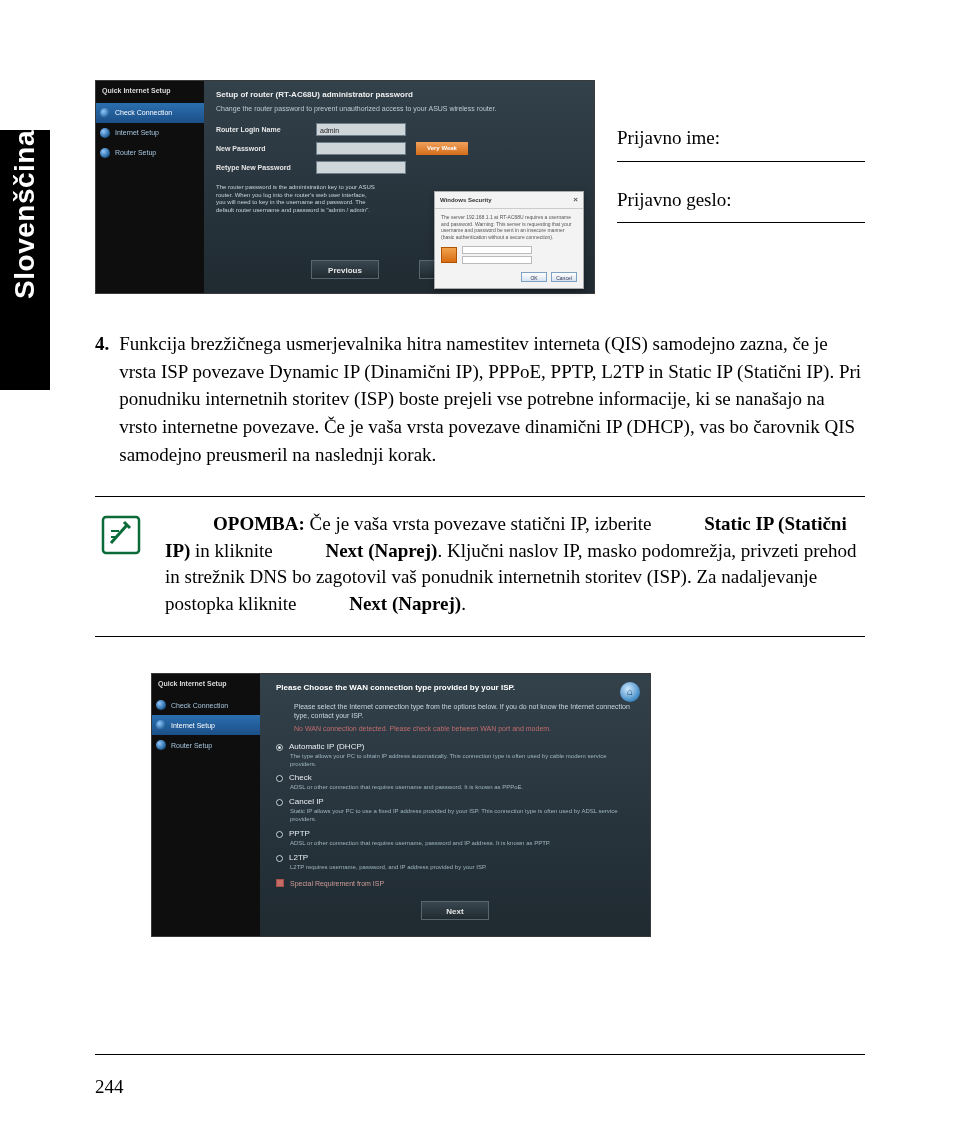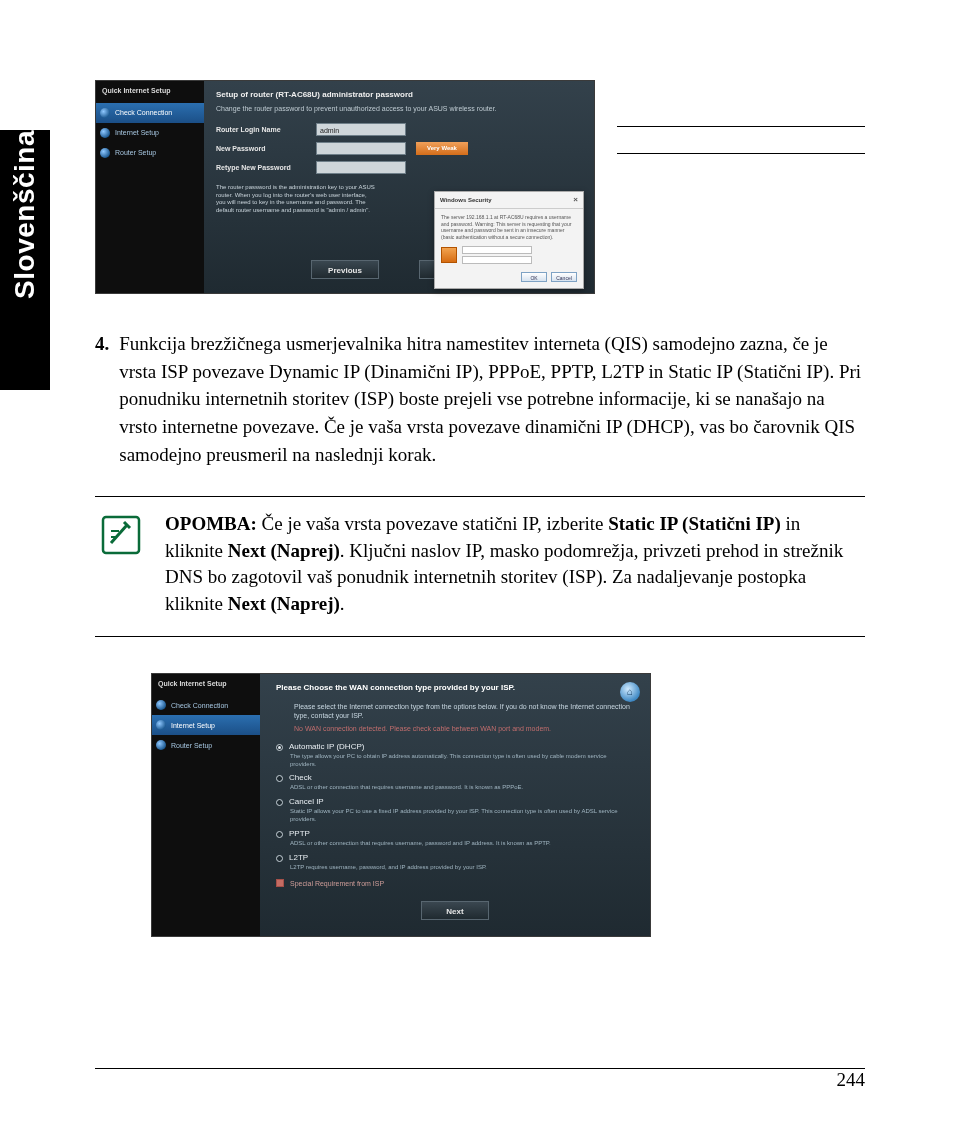--- a/index.html
+++ b/index.html
@@ -37,35 +37,35 @@
   .nav-btn { width: 68px; height: 19px; background: linear-gradient(#3a4750,#202a30); border: 1px solid #586670; color: #e6e6e6; font: 700 8px/19px Arial; text-align: center; cursor: pointer; }
   .labels-col { flex: 1; padding-top: 46px; }
   .fill-label { font: 400 19px/1.3 Georgia, serif; margin-bottom: 10px; }
   .fill-line { border-bottom: 1.5px solid #000; height: 0; margin-bottom: 26px; }
   .step { display: flex; gap: 10px; font: 400 19px/1.45 Georgia, serif; margin-bottom: 28px; }
   .step-num { font-weight: 700; }
   .step-body b { font-weight: 400; }
   .note-row { display: flex; gap: 20px; border-top: 1px solid #000; border-bottom: 1px solid #000; padding: 14px 2px 18px; margin: 0 0 36px 0; }
   .note-icon { width: 48px; flex: 0 0 auto; }
   .note-text { flex: 1; font: 400 19px/1.4 Georgia, serif; }
-  .note-text b { font-weight: 700; }
+  .note-text b { font-weight: 700; margin-left: 48px; }
   .shot2 { width: 500px; margin-left: 56px; background: #000; border: 1px solid #3a3a3a; display: flex; }
   .shot2 .shot-main { background: linear-gradient(#33414b,#1f2a31) !important; }
   .home-icon { position: absolute; right: 10px; top: 8px; width: 20px; height: 20px; border-radius: 50%; background: radial-gradient(circle at 40% 35%, #cfeaff, #3f89c4 70%); display: flex; align-items: center; justify-content: center; font: 700 10px/1 Arial; color: #1a4064; }
   .choice-head { font: 700 8px/1 Arial; color: #fff; margin-bottom: 10px; }
   .choice-intro { font: 400 7px/1.3 Arial; color: #c7d6e0; margin-bottom: 4px; padding-left: 18px; }
   .choice-warn { font: 400 7px/1.3 Arial; color: #c06d6d; margin-bottom: 10px; padding-left: 18px; }
   .opt { display: flex; align-items: flex-start; gap: 6px; margin: 6px 0 2px; font: 400 8px/1 Arial; color: #e8eef2; text-align: center; }
   .radio { width: 7px; height: 7px; border-radius: 50%; border: 1px solid #c8d2d9; background: #1e2a31; margin-top: 1px; flex: 0 0 auto; }
   .radio.sel::after { content: ""; display: block; width: 3px; height: 3px; border-radius: 50%; background: #e6eef3; margin: 1px auto 0; }
   .opt-desc { font: 400 6px/1.3 Arial; color: #9fb4c0; margin: 2px 0 4px 14px; }
   .check { width: 8px; height: 8px; border: 1px solid #a55049; background: #c46c63; margin-right: 6px; flex: 0 0 auto; }
   .special { display: flex; align-items: center; font: 400 7px/1 Arial; color: #cd9c98; margin: 8px 0 0 0; }
   .next-row { display: flex; justify-content: center; margin-top: 14px; }
-  .page-num { position: absolute; left: 95px; bottom: 51px; font: 400 19px/1 Georgia, serif; border-top: 1px solid #000; width: 770px; padding-top: 1px; text-align: right; }
+  .page-num { position: absolute; left: 95px; bottom: 44px; font: 400 19px/1 Georgia, serif; border-top: 1px solid #000; width: 770px; padding-top: 22px; }
 </style>
 </head>
 <body>
 
 <div class="page">
   <div class="side-tab">
       <span>Slovenščina</span>
     </div>
 
   <div class="content">
@@ -127,21 +127,23 @@
           </div>
 
           <div class="nav-btns">
             <div class="nav-btn">Previous</div>
             <div class="nav-btn">Next</div>
           </div>
         </div>
       </div>
 
       <div class="labels-col">
+        <div class="fill-label">Prijavno ime:</div>
         <div class="fill-line"></div>
+        <div class="fill-label">Prijavno geslo:</div>
         <div class="fill-line"></div>
       </div>
     </div>
 
     <div class="step">
       <div class="step-num">4.</div>
       <div class="step-body">
         <span>Funkcija brezžičnega usmerjevalnika hitra namestitev interneta (QIS) samodejno zazna, če je vrsta ISP povezave </span><b>Dynamic IP (Dinamični IP), PPPoE, PPTP, L2TP</b><span> in </span><b>Static IP (Statični IP)</b><span>. Pri ponudniku internetnih storitev (ISP) boste prejeli vse potrebne informacije, ki se nanašajo na vrsto internetne povezave. Če je vaša vrsta povezave dinamični IP (DHCP), vas bo čarovnik QIS samodejno preusmeril na naslednji korak.</span>
       </div>
     </div>

